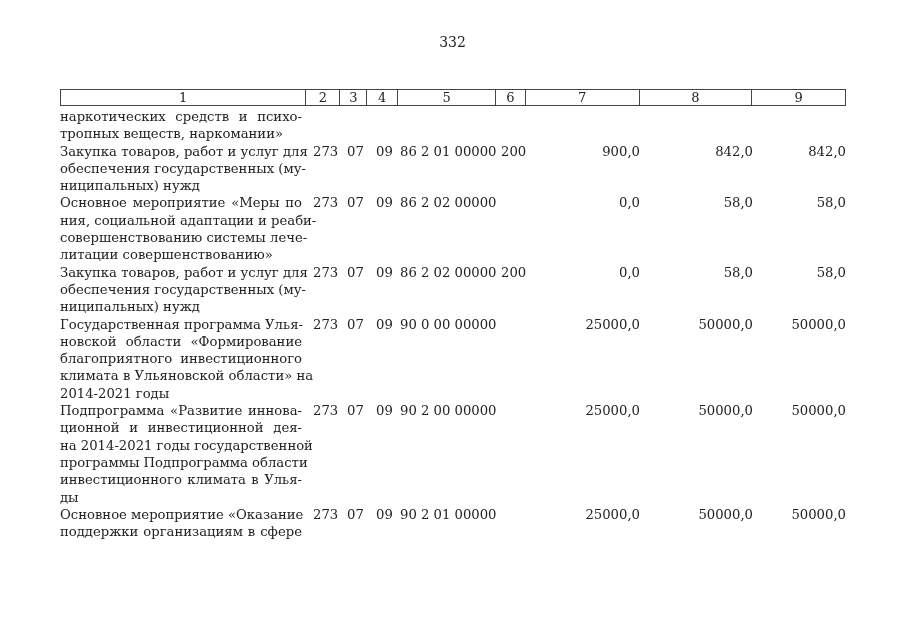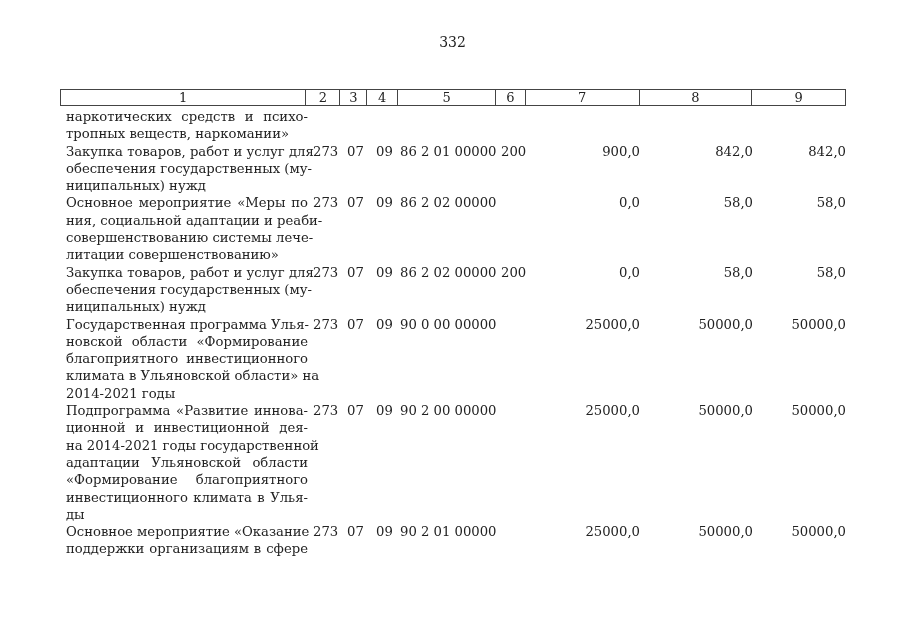--- a/index.html
+++ b/index.html
@@ -4,21 +4,21 @@
 <style>
   html, body { margin:0; padding:0; background:#fff; }
   body { width:905px; height:640px; position:relative; overflow:hidden;
          font-family:"DejaVu Serif", "Liberation Serif", serif; color:#222; }
   .page-num { position:absolute; top:34px; left:0; width:905px; text-align:center; font-size:14px; }
   .hdr { position:absolute; top:89px; left:60px; height:17px; border:1px solid #444; display:flex; box-sizing:border-box; width:786px; }
   .hdr div { border-right:1px solid #444; text-align:center; font-size:13px; line-height:15px; box-sizing:border-box; }
   .hdr div:last-child { border-right:none; }
   .rows { position:absolute; top:108px; left:60px; width:790px; }
   .row { position:relative; display:flex; }
-  .c1 { width:242px; font-size:13.2px; line-height:17.3px; text-align:justify;margin-left:6px; }
+  .c1 { width:242px; font-size:13.2px; line-height:17.3px; text-align:justify; }
   .c1 .ln { display:block; text-align-last:justify; white-space:nowrap; }
   .c1 .ln.last { text-align-last:left; }
   .cell { position:absolute; top:0; font-size:13.2px; line-height:17.3px; white-space:nowrap; }
   .c2 { left:253px; } .c3 { left:287px; } .c4 { left:316px; } .c5 { left:340px; }
   .c6 { left:441px; }
   .c7 { right:210px; text-align:right; }
   .c8 { right:97px; text-align:right; }
   .c9 { right:4px; text-align:right; }
 </style>
 </head>
@@ -114,22 +114,21 @@
       <div class="cell c6"></div>
       <div class="cell c7">25000,0</div>
       <div class="cell c8">50000,0</div>
       <div class="cell c9">50000,0</div>
     </div>
     <div class="row">
       <div class="c1">
         <span class="ln">Подпрограмма «Развитие иннова-</span>
         <span class="ln">ционной и инвестиционной дея-</span>
         <span class="ln">на 2014-2021 годы государственной</span>
-        <span class="ln">адаптации Ульяновской области</span>
-        <span class="ln">«Формирование благоприятного</span>
+        <span class="ln">программы Подпрограмма области</span>
         <span class="ln">инвестиционного климата в Улья-</span>
         <span class="ln last">ды</span>
       </div>
       <div class="cell c2">273</div>
       <div class="cell c3">07</div>
       <div class="cell c4">09</div>
       <div class="cell c5">90 2 00 00000</div>
       <div class="cell c6"></div>
       <div class="cell c7">25000,0</div>
       <div class="cell c8">50000,0</div>

